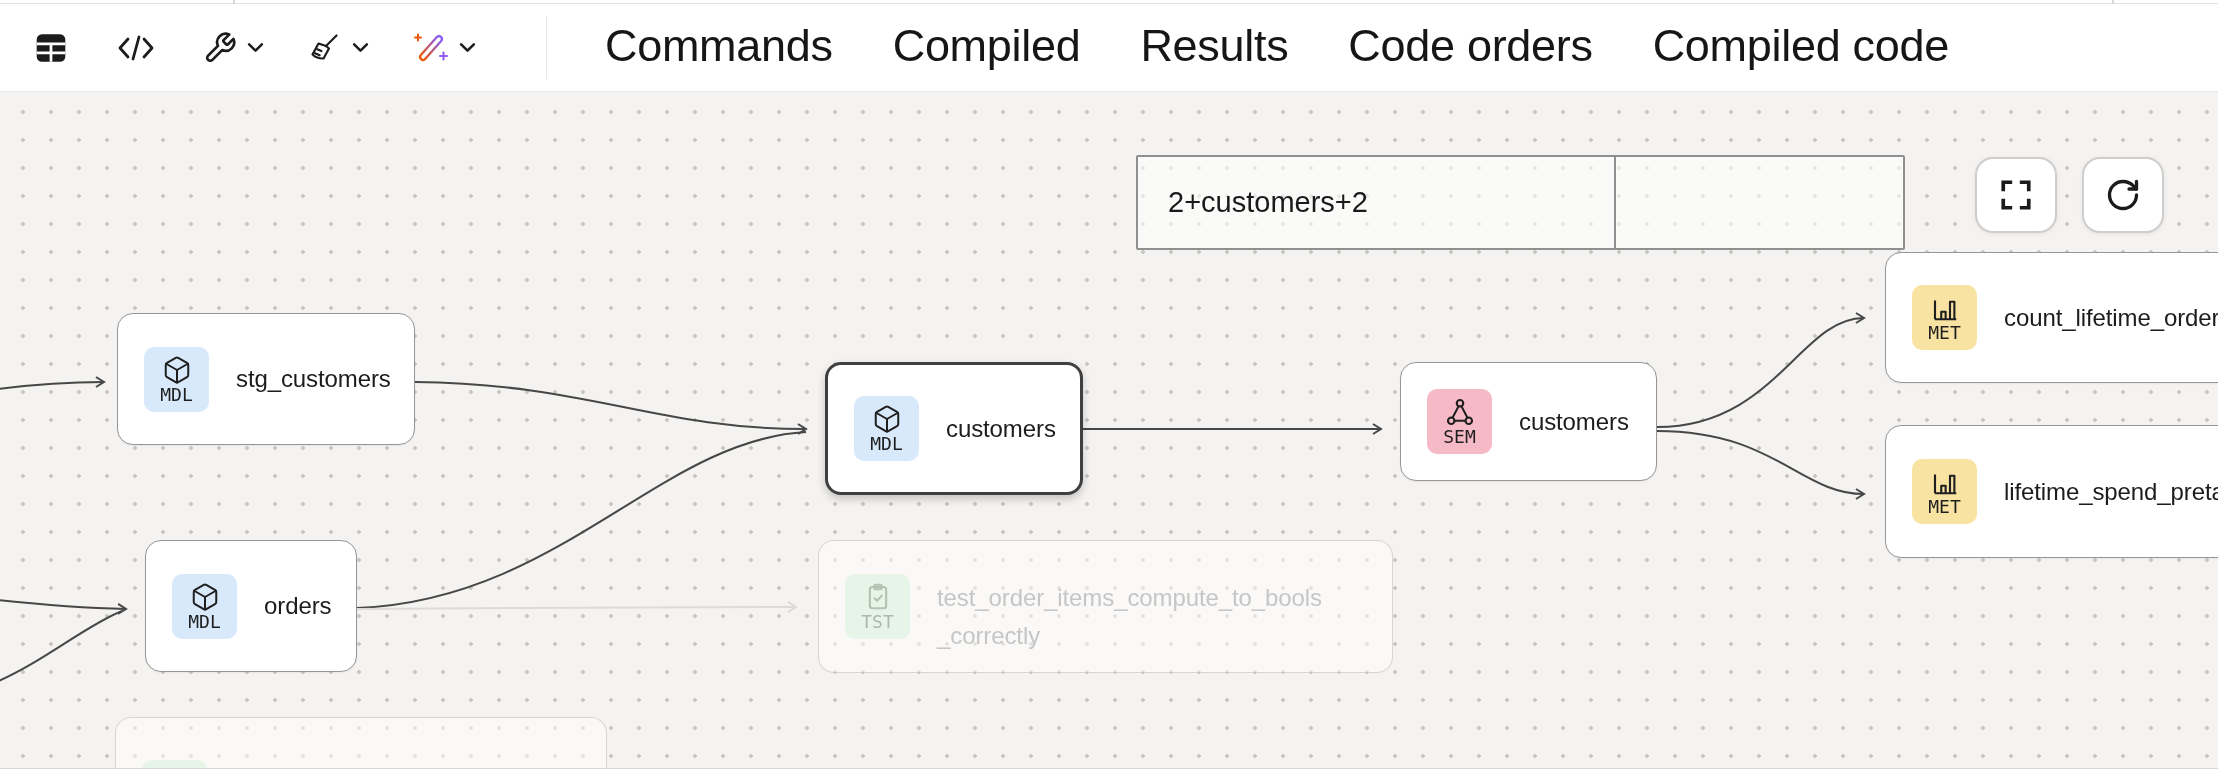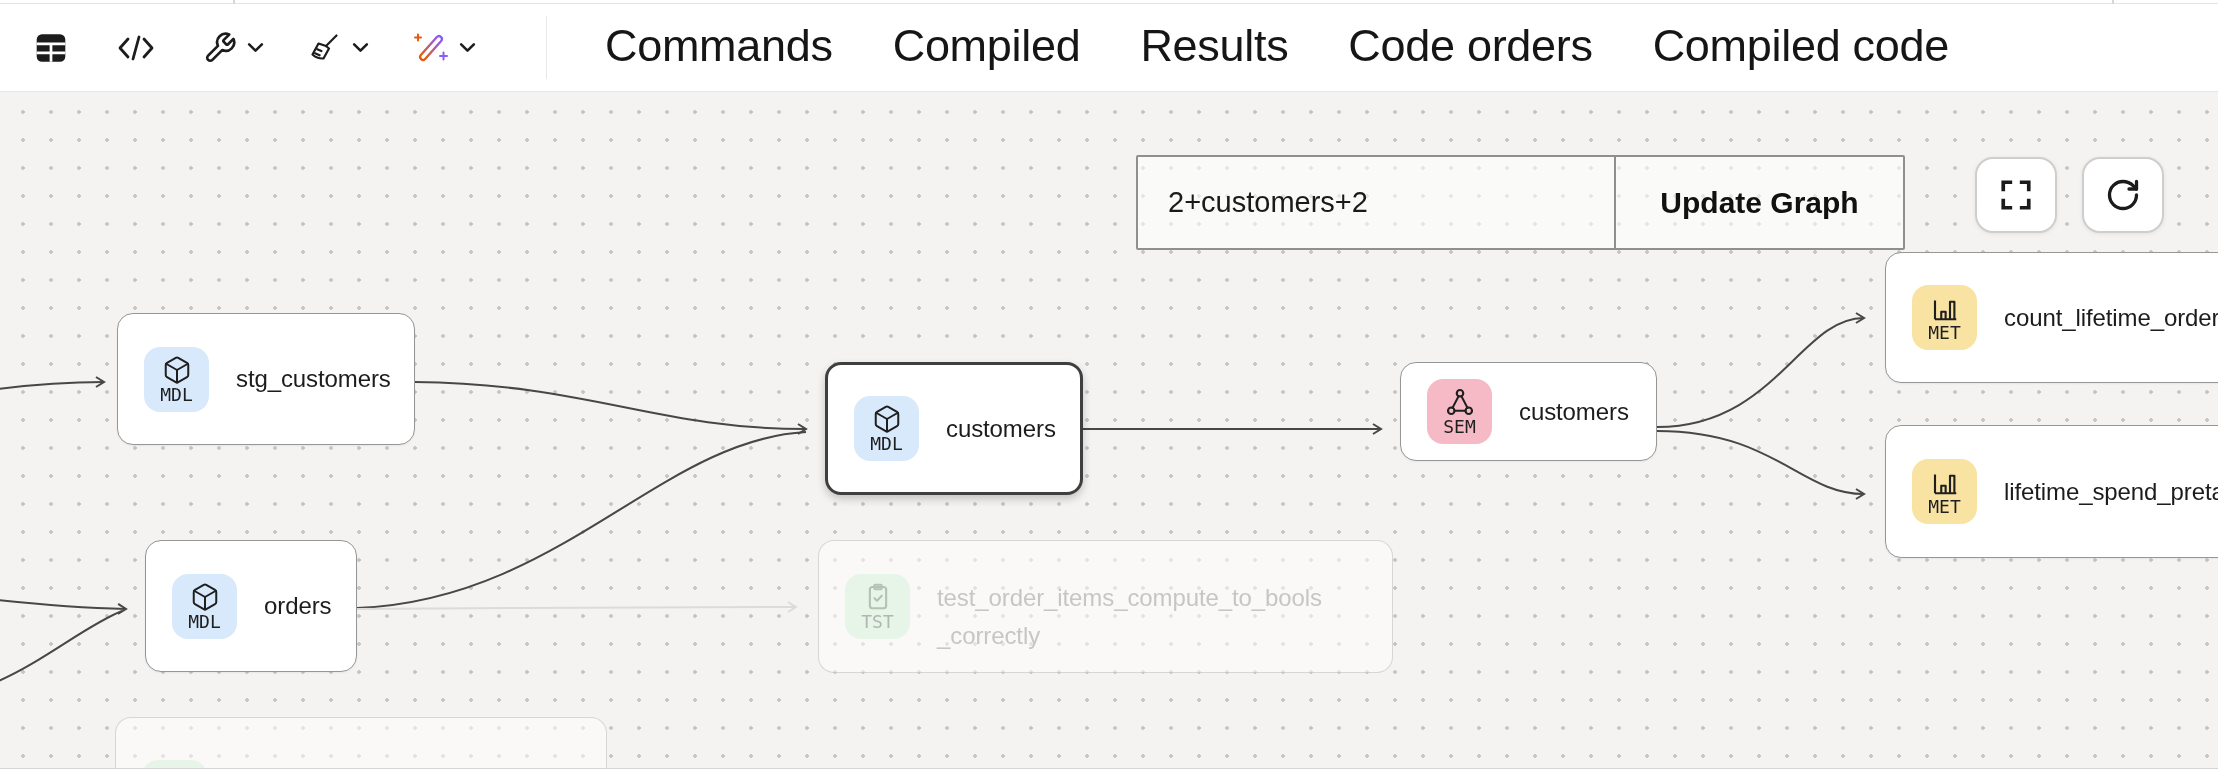--- a/index.html
+++ b/index.html
@@ -31,21 +31,21 @@
   .node { position:absolute; background:#fff; border:1.5px solid #969696; border-radius:16px;
           display:flex; align-items:center; padding-left:26px; gap:27px;
           box-shadow:0 1px 2px rgba(0,0,0,0.05); cursor:pointer; overflow:hidden; }
   .node-label { font-size:24px; color:#1c1c1c; white-space:nowrap; letter-spacing:-0.1px; }
   .node.selected { border:3.5px solid #3f3f3f; box-shadow:0 4px 9px rgba(0,0,0,0.20); }
   .node.faded { background:rgba(255,255,255,0.5); border-color:rgba(150,150,150,0.35); box-shadow:none; }
   .node.faded .node-label { color:#c6c6c6; white-space:normal; width:398px; word-break:break-all; line-height:1.6;margin-top:21px; }
   .node.faded .badge { color:#b2c3b4;text-align:center; }
   .node.faded .badge-label { color:#b0b6b0; }
 
-  .badge { width:65px; height:65px; border-radius:16px; flex:0 0 65px; color:#1f1f1f;
+  .badge { width:65px; height:65px; border-radius:10px; flex:0 0 65px; color:#1f1f1f;
            display:flex; flex-direction:column; align-items:center; justify-content:center; gap:1px; }
   .badge-label { font-family:"DejaVu Sans Mono", monospace; font-size:18px; font-weight:500;
                  color:#1f1f1f; line-height:1; }
   .badge-mdl { background:#d8e9fc; }
   .badge-sem { background:#f5bac6; }
   .badge-met { background:#f8e3a2; }
   .badge-tst { background:#e7f4e8; }
 
   
   .query-group { position:absolute; left:1136px; top:63px; width:769px; height:95px; display:flex;
@@ -216,21 +216,21 @@
           <path d="M21 8a2 2 0 0 0-1-1.73l-7-4a2 2 0 0 0-2 0l-7 4A2 2 0 0 0 3 8v8a2 2 0 0 0 1 1.73l7 4a2 2 0 0 0 2 0l7-4A2 2 0 0 0 21 16Z"></path>
           <path d="M3.3 7 12 12l8.7-5"></path>
             <path d="M12 22V12"></path>
         </svg>
       </span>
       <span class="badge-label">MDL</span>
     </div>
     <span class="node-label">customers</span>
   </div>
 
-  <div class="node" style="left:1400px; top:270px; width:257px; height:99px;">
+  <div class="node" style="left:1400px; top:270px; width:257px; height:119px;">
     <div class="badge badge-sem">
       <span>
         <svg width="30" height="30" viewBox="0 0 24 24" fill="none" stroke="currentColor" stroke-width="1.7" stroke-linecap="round">
           <circle cx="12" cy="5" r="2.6"></circle>
             <circle cx="5" cy="19" r="2.6"></circle>
             <circle cx="19" cy="19" r="2.6"></circle>
           <path d="M10.9 7.3 6 16.7 M13.1 7.3 18 16.7 M7.6 19 H16.4"></path>
         </svg>
       </span>
       <span class="badge-label">SEM</span>
@@ -291,21 +291,20 @@
           <path d="M9.2 13 l2 2 3.8-4"></path>
         </svg>
       </span>
 
     </div>
     <span class="node-label"></span>
   </div>
 
   <div class="query-group">
     <input class="query-input" type="text" value="2+customers+2" style="">
-    <div class="update-btn">Update Graph</div>
   </div>
 
   <div class="ctrl-btn ctrl-fit">
     <span>
       <svg width="34" height="34" viewBox="0 0 24 24" fill="none" stroke="currentColor" stroke-width="2.6" stroke-linecap="square">
         <path d="M3 8 V3 H8"></path>
           <path d="M16 3 H21 V8"></path>
           <path d="M21 16 V21 H16"></path>
           <path d="M8 21 H3 V16"></path>
       </svg>

